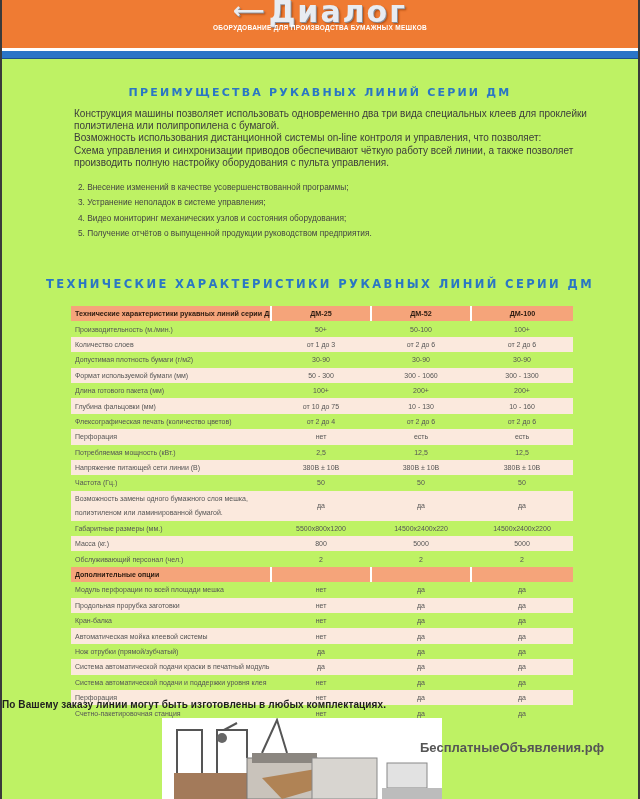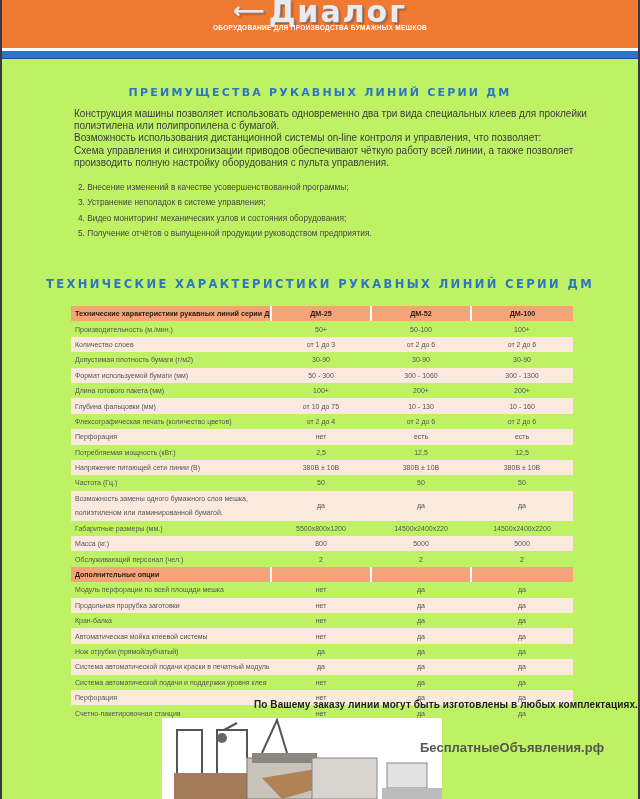--- a/index.html
+++ b/index.html
@@ -28,22 +28,22 @@
   table.spec td { height: 15.4px; padding: 0 4px; white-space: nowrap; overflow: hidden; }
   table.spec td.v { text-align: center; }
   table.spec tr.alt td { background: #fbe9dd; }
   table.spec tr.head td { background: #f5a47a; color: #2a1a10; font-weight: bold; font-size: 7.2px;
                           border-right: 2px solid #fff; }
   table.spec tr.head td:last-child { border-right: none; }
   table.spec tr.section td { background: #f5a47a; color: #2a1a10; font-weight: bold; border-right: 2px solid #fff; }
   table.spec tr.section td:last-child { border-right: none; }
   table.spec tr.tall td { height: 30px; }
   table.spec tr.tall td.p { white-space: normal; line-height: 14px; }
-  .footer-note { position: absolute; left: 0; right: 0; top: 699px; text-align: right;
-                 font-size: 10px; color: #1f1f1f; font-weight: bold; letter-spacing: 0.1px; margin-left: 48px; }
+  .footer-note { position: absolute; left: 0; right: 0; top: 699px; text-align: left;
+                 font-size: 10px; color: #1f1f1f; font-weight: bold; letter-spacing: 0.1px; }
   .machine { position: absolute; left: 160px; top: 718px; width: 280px; height: 81px; }
   .watermark { position: absolute; left: 418px; top: 740px; font-size: 13px; font-weight: bold; color: #555; }
 </style>
 </head>
 <body>
 
 <div class="page">
 
   <div class="header">
     <div class="logo">

